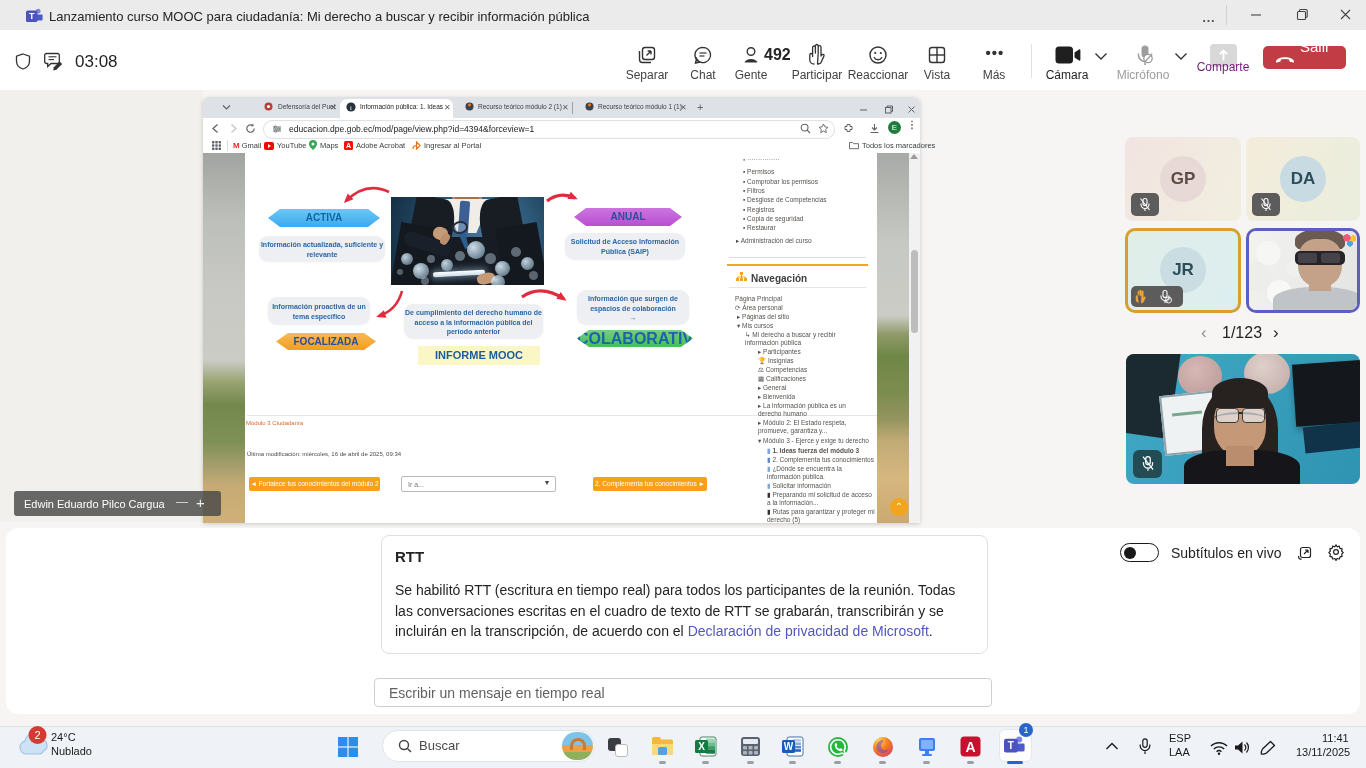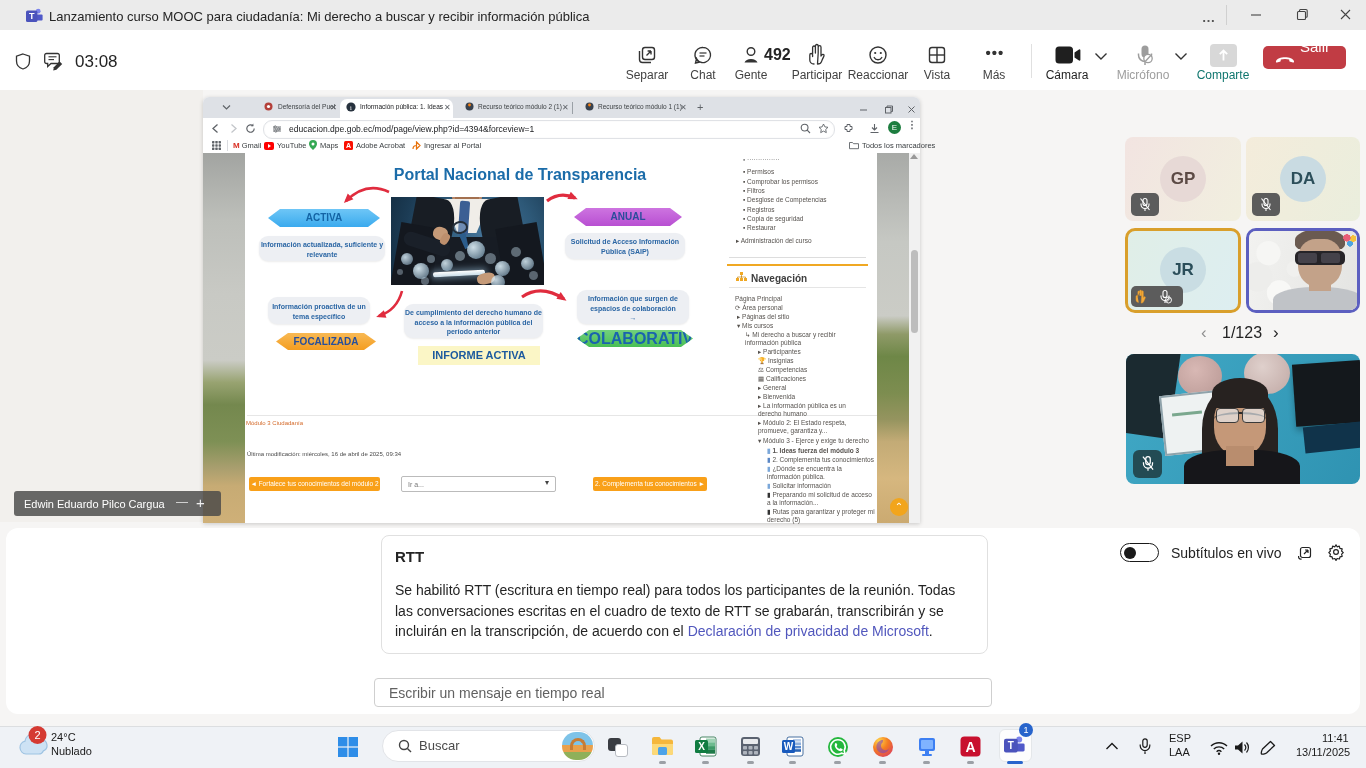--- a/index.html
+++ b/index.html
@@ -99,21 +99,21 @@
     <line x1="10.2" y1="17.5" x2="15.8" y2="11.5" stroke="#9d9d9d" stroke-width="1.3"></line>
   </svg>
 <svg class="a" style="left:1174px;top:52px" width="14" height="9" viewBox="0 0 14 9">
     <path d="M1.5 1.5 L7 7 L12.5 1.5" fill="none" stroke="#333" stroke-width="1.4"></path>
   </svg>
 <div class="a lbl" style="left:1103px;top:68px;width:80px;color:#9d9d9d;">Micrófono</div>
 <div class="a" style="left:1210px;top:44px;width:27px;height:23px;background:#d8d8d8;border-radius:4px;"></div>
 <svg class="a" style="left:1216px;top:48px" width="15" height="15" viewBox="0 0 15 15">
     <path d="M7.5 12.5 V3 M3.8 6.2 L7.5 2.5 L11.2 6.2" fill="none" stroke="#fff" stroke-width="1.8"></path>
   </svg>
-<div class="a lbl" style="left:1183px;top:68px;width:80px;color:#0f766e;">Comparte</div>
+<div class="a lbl" style="left:1183px;top:60px;width:80px;color:#701a75;">Comparte</div>
 <div class="a" style="left:1263px;top:46px;width:83px;height:23px;background:#c13c44;border-radius:5px;"></div>
 <svg class="a" style="left:1275px;top:55px" width="20" height="8" viewBox="0 0 20 8">
     <path d="M1 6.2 C2.5 1 17.5 1 19 6.2 C19.2 7 18.8 7.6 18 7.4 L15.2 6.8 C14.6 6.7 14.3 6.3 14.3 5.8 L14.2 4.6 C11.9 3.9 8.1 3.9 5.8 4.6 L5.7 5.8 C5.7 6.3 5.4 6.7 4.8 6.8 L2 7.4 C1.2 7.6 0.8 7 1 6.2 Z" fill="#fff"></path>
   </svg>
 <div class="a" style="left:1300px;top:38px;font-size:15px;font-weight:normal;color:#fff;">Salir</div>
 
 <div class="a" style="left:0;top:90px;width:1366px;height:637px;background:#f6f5f4;"></div>
 <div class="a" style="left:0;top:90px;width:203px;height:432px;background:#f2f0ed;"></div>
 
 <div class="a" style="left:203px;top:97px;width:717px;height:426px;background:#fff;border-radius:6px 6px 0 0;box-shadow:0 1px 4px rgba(0,0,0,0.18);"></div>
@@ -244,21 +244,20 @@
 
   <div class="a" style="left:0;top:0;width:42px;height:370px;background:linear-gradient(to bottom,#a2a4a1 0%,#bdbfba 18%,#c8c9c4 38%,#cbccc6 56%,#98a371 62%,#74884e 68%,#7e9055 78%,#a89e6e 85%,#c7ab74 90%,#cfb078 100%);"></div>
 
   <div class="a" style="left:674px;top:0;width:32px;height:370px;background:linear-gradient(to bottom,#a8aaa7 0%,#c6c8c3 24%,#cbccc6 44%,#8f9a68 49%,#6e8747 55%,#7d8d50 65%,#95945f 72%,#c3ab76 78%,#d6b77f 88%,#cbaa71 100%);"></div>
 
   <div class="a" style="left:706px;top:0;width:11px;height:370px;background:#f1f1f1;"></div>
   <div class="a" style="left:708px;top:97px;width:7px;height:83px;background:#bdbdbd;border-radius:4px;"></div>
   <div class="a" style="left:707px;top:1px;width:0;height:0;border-left:4px solid transparent;border-right:4px solid transparent;border-bottom:5px solid #9a9a9a;"></div>
 
   <div class="a" style="left:42px;top:0;width:632px;height:370px;background:#fff;"></div>
-  <div class="a" style="left:189px;top:13px;width:256px;height:20px;font-size:16px;font-weight:bold;color:#1b6ca9;text-align:center;white-space:nowrap;">Portal Nacional de Transparencia</div>
 
   <div class="a" style="left:188px;top:44px;width:153px;height:88px;background:radial-gradient(circle at 62% 42%,#45759a 0%,#2d5877 45%,#1c3c55 75%,#132c40 100%);overflow:hidden;">
     <div class="a" style="left:61px;top:-10px;width:30px;height:17px;background:#b9886a;border-radius:40%;"></div>
     <div class="a" style="left:64px;top:0px;width:24px;height:6px;background:#a3704f;border-radius:0 0 40% 40%;"></div>
     <div class="a" style="left:50px;top:2px;width:52px;height:34px;background:#f0ede8;clip-path:polygon(4% 0,96% 0,68% 100%,32% 100%);"></div>
     <div class="a" style="left:17px;top:0px;width:42px;height:92px;background:#181d24;transform:rotate(11deg);border-radius:0 30% 0 0;"></div>
     <div class="a" style="left:93px;top:0px;width:42px;height:92px;background:#181d24;transform:rotate(-11deg);border-radius:30% 0 0 0;"></div>
     <div class="a" style="left:34px;top:40px;width:84px;height:48px;background:#171c24;"></div>
     <div class="a" style="left:4px;top:28px;width:40px;height:70px;background:#14181f;transform:rotate(10deg);"></div>
     <div class="a" style="left:110px;top:28px;width:42px;height:70px;background:#14181f;transform:rotate(-10deg);"></div>
@@ -300,21 +299,21 @@
 
   <div class="a hex" style="left:65px;top:56px;width:112px;height:18px;background:linear-gradient(#6ec6f6,#3aaaee);color:#1464a5;font-size:10px;line-height:18px;">ACTIVA</div>
   <div class="a hex" style="left:371px;top:55px;width:108px;height:18px;background:linear-gradient(#cd74e0,#b84fd2);color:#2b4d9b;font-size:10px;line-height:18px;">ANUAL</div>
   <div class="a hex" style="left:73px;top:180px;width:100px;height:17px;background:linear-gradient(#f8b954,#f49d20);color:#274f9b;font-size:10px;line-height:17px;">FOCALIZADA</div>
   <div class="a hex" style="left:374px;top:177px;width:116px;height:17px;background:linear-gradient(#72d07c,#49bf55);color:#1a64ad;font-size:16px;line-height:17px;">COLABORATIVA</div>
   <div class="a gbox" style="left:56px;top:83px;width:126px;height:21px;padding-top:4px;">Información actualizada, suficiente y<br>relevante</div>
   <div class="a gbox" style="left:362px;top:80px;width:120px;height:22px;padding-top:4px;">Solicitud de Acceso Información<br>Pública (SAIP)</div>
   <div class="a gbox" style="left:65px;top:144px;width:102px;height:22px;padding-top:5px;">Información proactiva de un<br>tema específico</div>
   <div class="a gbox" style="left:201px;top:151px;width:139px;height:30px;padding-top:4px;">De cumplimiento del derecho humano de<br>acceso a la información pública del<br>período anterior</div>
   <div class="a gbox" style="left:374px;top:137px;width:112px;height:30px;padding-top:4px;">Información que surgen de<br>espacios de colaboración<br><span style="font-weight:normal">→</span></div>
-  <div class="a" style="left:215px;top:193px;width:122px;height:19px;background:#fbf6c6;color:#1d5a9e;font-weight:bold;font-size:11px;text-align:center;line-height:19px;">INFORME ACTIVA</div>
+  <div class="a" style="left:215px;top:193px;width:122px;height:19px;background:#fbf6c6;color:#1d5a9e;font-weight:bold;font-size:11px;text-align:center;line-height:19px;">INFORME MOOC</div>
 
   <div class="a" style="left:44px;top:262px;width:630px;height:1px;background:#e6e6e6;"></div>
   <div class="a" style="left:43px;top:267px;font-size:6px;color:#d46a2a;">Módulo 3 Ciudadanía</div>
   <div class="a" style="left:44px;top:298px;font-size:6px;color:#4a4a4a;">Última modificación: miércoles, 16 de abril de 2025, 09:34</div>
   <div class="a" style="left:46px;top:324px;width:131px;height:14px;background:#f9a019;border-radius:2px;color:#fff;font-size:6.5px;text-align:center;line-height:14px;">◄ Fortalece tus conocimientos del módulo 2</div>
   <div class="a" style="left:198px;top:323px;width:155px;height:16px;background:#fff;border:1px solid #bbb;border-radius:2px;font-size:7px;color:#777;line-height:15px;padding-left:6px;box-sizing:border-box;">Ir a...</div>
   <div class="a" style="left:342px;top:325px;font-size:8px;color:#444;">▾</div>
   <div class="a" style="left:390px;top:324px;width:114px;height:14px;background:#f9a019;border-radius:2px;color:#fff;font-size:6.5px;text-align:center;line-height:14px;">2. Complementa tus conocimientos ►</div>
   <div class="a" style="left:687px;top:345px;width:18px;height:18px;border-radius:50%;background:#f2a51c;color:#fff;font-size:10px;text-align:center;line-height:18px;">⌃</div>
 </div>

